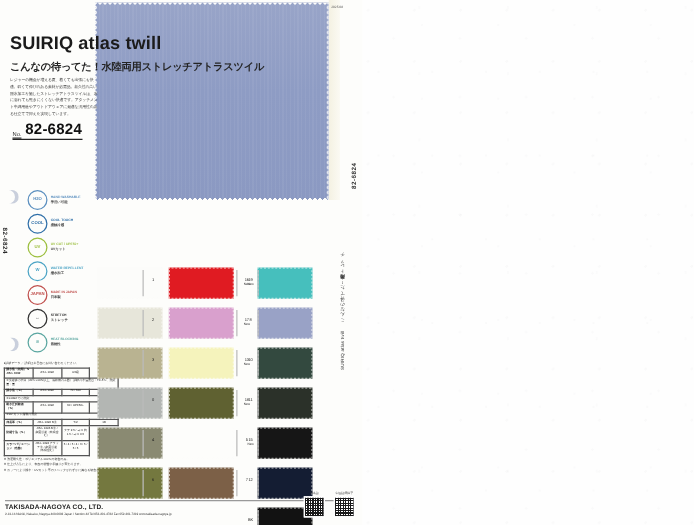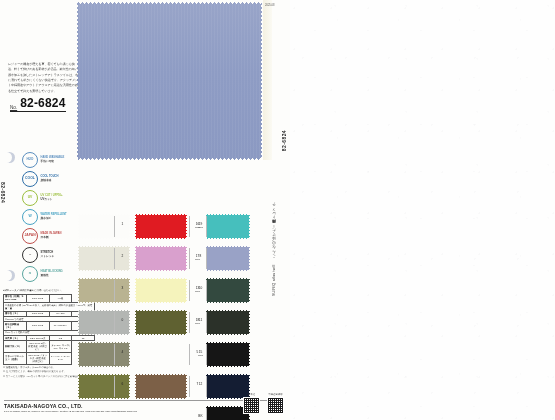--- a/index.html
+++ b/index.html
@@ -148,20 +148,22 @@
 
     <div class="main-swatch">
       <div class="cloth"></div>
       <div class="pink-t"></div>
       <div class="pink-b"></div>
       <div class="pink-l"></div>
       <div class="pink-r"></div>
     </div>
     <div class="swatch-date">2025.08</div>
 
+    <div class="title">SUIRIQ atlas twill</div>
+    <div class="subtitle">こんなの待ってた！水陸両用ストレッチアトラスツイル</div>
     <div class="body-copy">レジャーの機会が増える夏、着くても出張にも快適。軽くて伸びのある素材が必需品。新久性の高い撥水加工を施したストレッチアトラスツイルは、水に濡れても乾きにくくない快適です。アタッチメント中綿用途やアウトドアウェアに最適な汎用性のある仕立てで抑えを実現しています。</div>
 
     <div class="artno">
       <span class="lbl">No.</span>
       <span class="val">82-6824</span>
     </div>
 
     <div class="vcode left">82-6824</div>
     <div class="vcode right">82-6824</div>
     <div class="vtext-jp">SUIRIQ atlas twill　こんなの待ってた！水陸両用ストレッチ</div>

